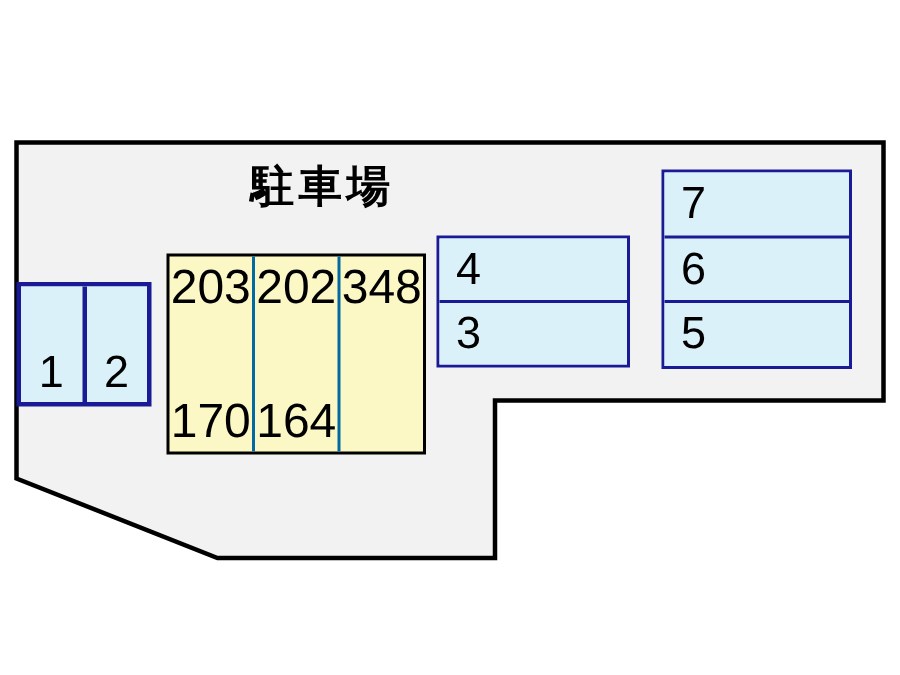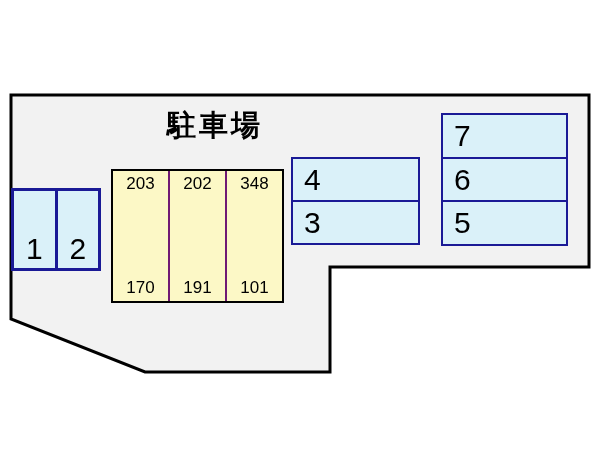--- a/index.html
+++ b/index.html
@@ -30,23 +30,23 @@
   .box12 .cell + .cell { border-left:3px solid #1a1a96; }
 
   
   .building {
     position:absolute; left:111px; top:169px; width:173px; height:134px;
     display:flex; border:2px solid #000; box-sizing:border-box; background:#fcf8c6;
   }
   .building .col {
     flex:1; display:flex; flex-direction:column;
     justify-content:space-between; align-items:center;
-    font-size:17px; line-height:1; padding:4px 0 5px;
+    font-size:32px; line-height:1; padding:4px 0 5px;
   }
-  .building .col + .col { border-left:2px solid #701a75; }
+  .building .col + .col { border-left:2px solid #0369a1; }
 
   
   .vbox {
     position:absolute; display:flex; flex-direction:column;
     border:2px solid #1a1a96; box-sizing:border-box;
   }
   .vbox .row {
     flex:1; background:#daf1f9; display:flex; align-items:center;
     font-size:30px; line-height:1; padding-left:11px;
   }
@@ -70,25 +70,24 @@
     <div class="cell">2</div>
   </div>
 
   <div class="building">
     <div class="col">
       <span>203</span>
       <span>170</span>
     </div>
     <div class="col">
       <span>202</span>
-      <span>191</span>
+      <span>164</span>
     </div>
     <div class="col">
       <span>348</span>
-      <span>101</span>
     </div>
   </div>
 
   <div class="vbox box43">
     <div class="row">4</div>
     <div class="row">3</div>
   </div>
 
   <div class="vbox box765">
     <div class="row">7</div>

